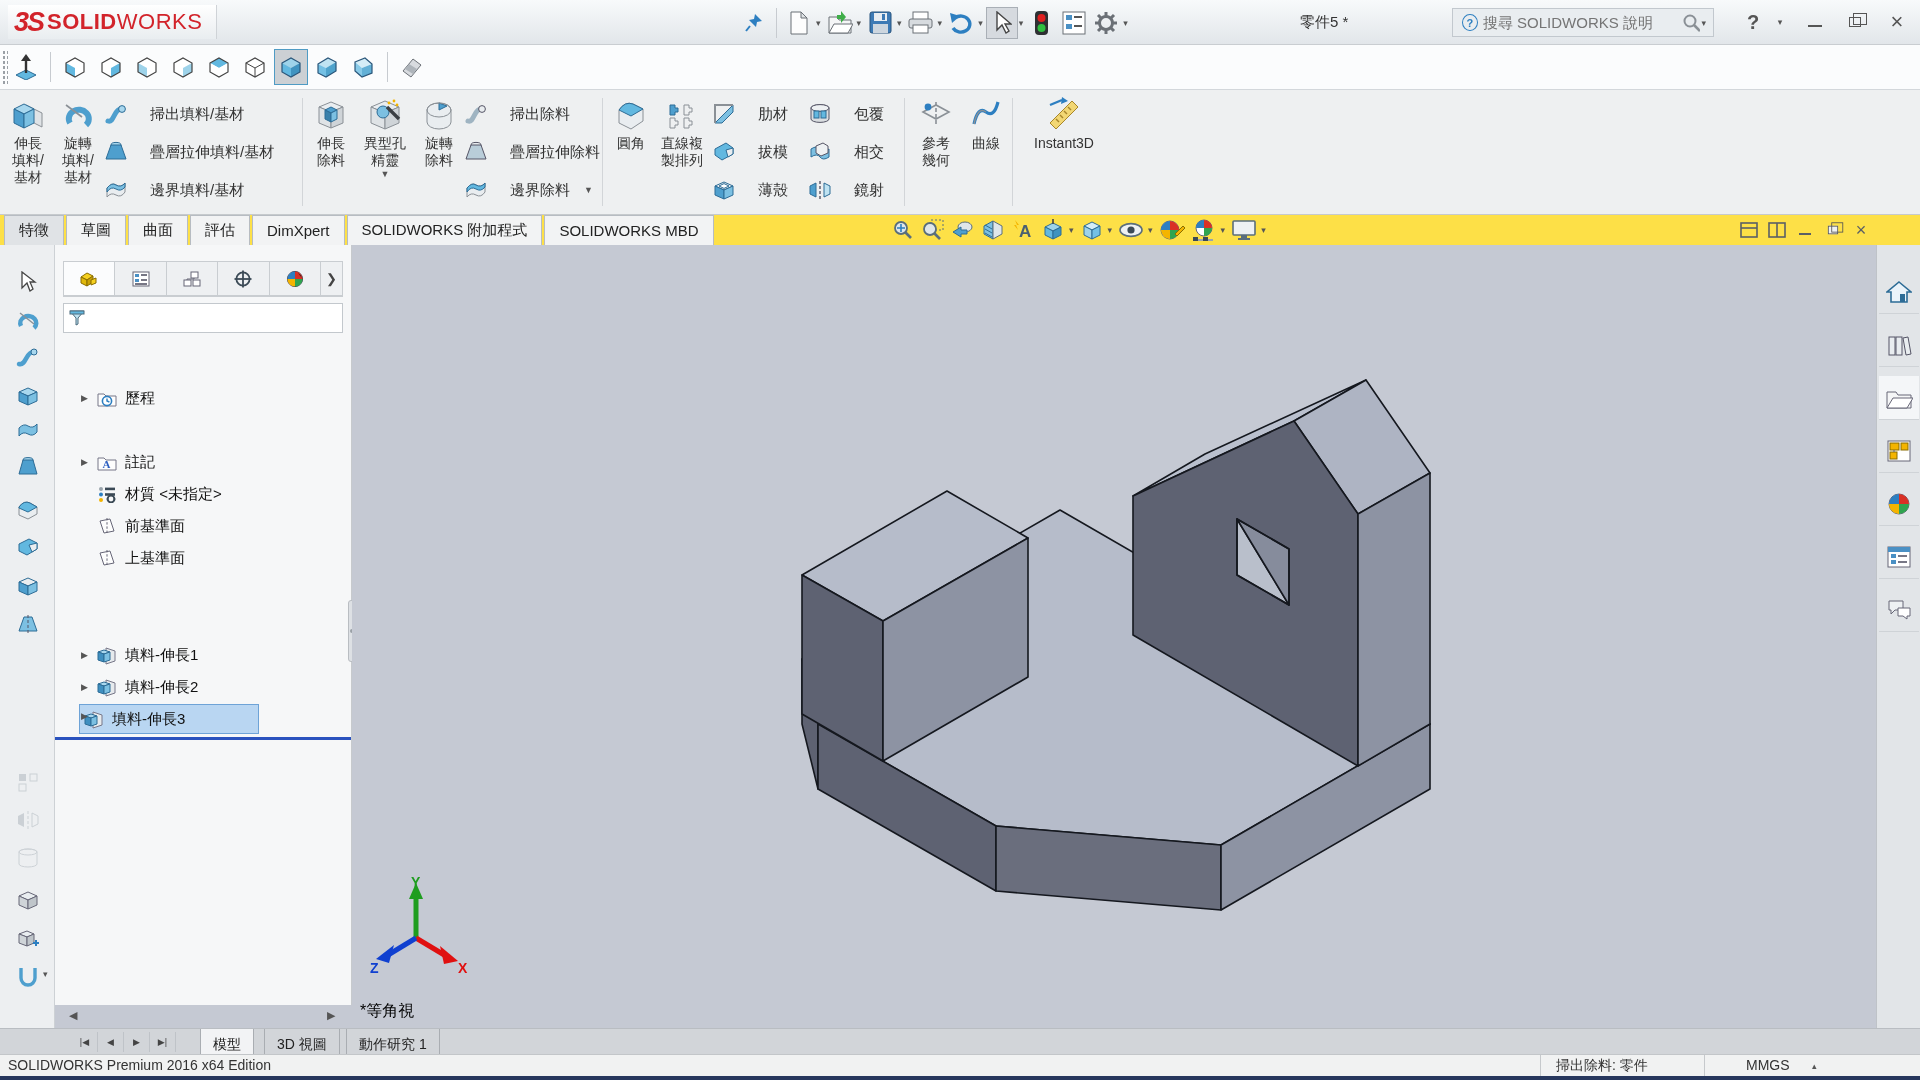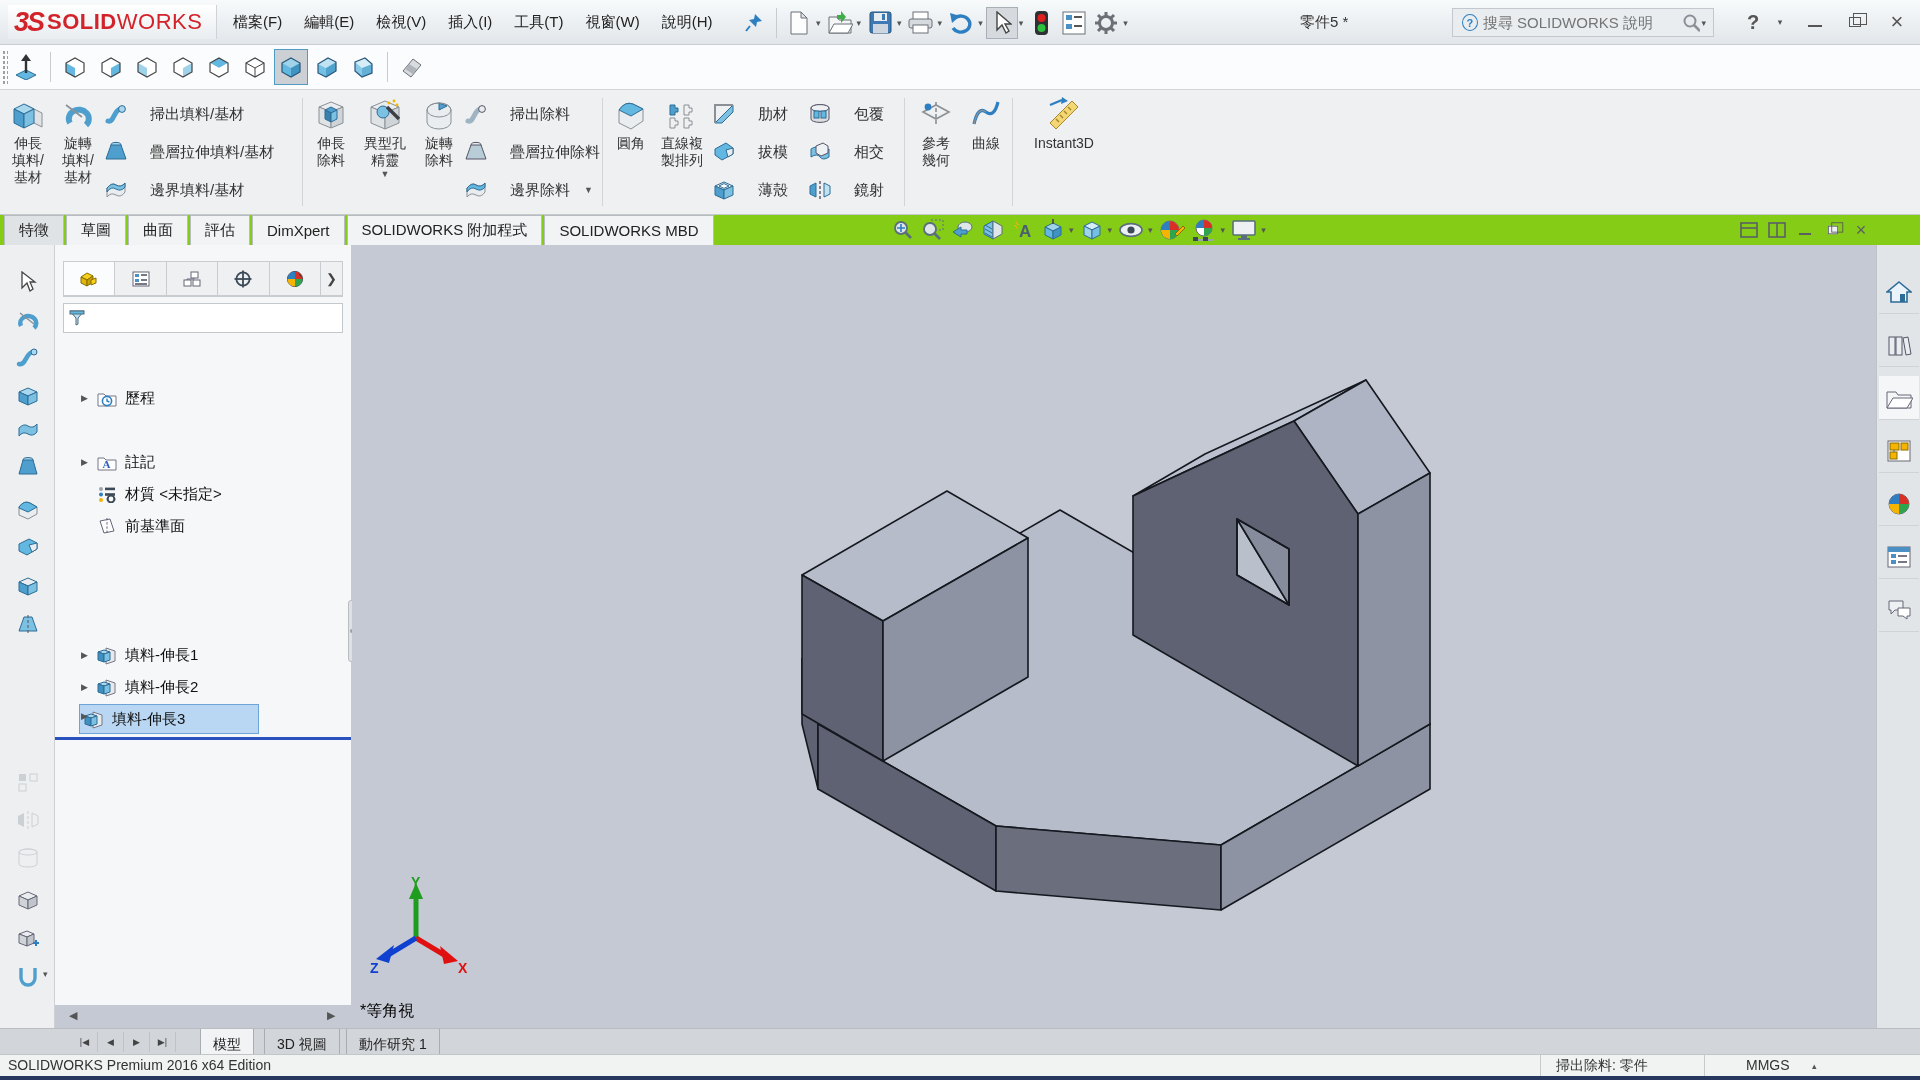--- a/index.html
+++ b/index.html
@@ -37,21 +37,21 @@
   #ribbon{position:absolute;left:0;top:90px;width:1920px;height:125px;background:#eef0f1;border-bottom:1px solid #c6cacd}
   .rgrp{position:absolute;top:0;height:125px}
   .rsep{position:absolute;top:8px;width:1px;height:108px;background:#d2d5d8}
   .rbig{position:absolute;top:5px;display:flex;flex-direction:column;align-items:center}
   .rbig .ric{height:40px;display:flex;align-items:center}
   .rlb{font-size:14px;line-height:17px;text-align:center;white-space:pre-line;color:#333}
   .rrow{position:absolute;left:0;display:flex;align-items:center;height:36px}
   .rrow .rlb-s{font-size:15px;color:#333;margin-left:22px;white-space:nowrap}
   .rcaret{font-size:9px;color:#555}
   
-  #band{position:absolute;left:0;top:215px;width:1920px;height:30px;background:#84cc16}
+  #band{position:absolute;left:0;top:215px;width:1920px;height:30px;background:#fde047}
   .ctabs{position:absolute;left:4px;top:0;display:flex}
   .ctab{height:30px;padding:0 14px;font-size:15px;display:flex;align-items:center;background:#f2f3f4;border:1px solid #b7bcc2;border-bottom:none;margin-right:2px;color:#222}
   .ctab.active{background:#e0e3e6}
   .hud{position:absolute;left:888px;top:1px;display:flex;align-items:center;height:28px}
   .hudb{display:flex;align-items:center;margin:0 3px}
   .wctl{position:absolute;top:3px;display:flex;align-items:center}
   .wc{width:28px;height:24px;display:flex;align-items:center;justify-content:center;color:#5a5f66}
   
   #lefttools{position:absolute;left:0;top:245px;width:55px;height:783px;background:#edeff1;border-right:1px solid #cdd1d5}
   .ltool{position:absolute;left:13px;width:30px;height:30px;display:flex;align-items:center;justify-content:center}
@@ -97,29 +97,20 @@
 </style>
 </head>
 <body>
 
 <div id="titlebar">
   <div class="logo">
     <span class="logo-mark">3S</span>
     <span class="logo-b">SOLID</span>
       <span class="logo-l">WORKS</span>
   </div>
-  <div class="menubar">
-    <span class="menu">檔案(F)</span>
-    <span class="menu">編輯(E)</span>
-    <span class="menu">檢視(V)</span>
-    <span class="menu">插入(I)</span>
-    <span class="menu">工具(T)</span>
-    <span class="menu">視窗(W)</span>
-    <span class="menu">說明(H)</span>
-  </div>
   <div class="qb">
     <span class="qbtn">
       <svg width="22" height="22">
           <polygon points="12,2 19,9 14,10 13,15 6,8 11,7" fill="#2d7fc1"></polygon>
           <line x1="7" y1="14" x2="3" y2="19" stroke="#2d7fc1" stroke-width="2"></line>
         </svg>
     </span>
     <span class="vsep"></span>
     <span class="qbtn">
       <svg width="22" height="24">
@@ -885,20 +876,30 @@
   </div>
   <div class="trow" style="top:266px">
     <span class="noarr"></span>
     <span class="tico">
         <svg width="20" height="18">
           <polygon points="3,4 13,2 17,14 7,16" fill="#fdfdfd" stroke="#667"></polygon>
           <line x1="10" y1="1" x2="10" y2="17" stroke="#667" stroke-dasharray="2.4 1.8"></line>
         </svg>
       </span>
     <span class="tlabel">前基準面</span>
+  </div>
+  <div class="trow" style="top:298px">
+    <span class="noarr"></span>
+    <span class="tico">
+        <svg width="20" height="18">
+          <polygon points="3,4 13,2 17,14 7,16" fill="#fdfdfd" stroke="#667"></polygon>
+          <line x1="10" y1="1" x2="10" y2="17" stroke="#667" stroke-dasharray="2.4 1.8"></line>
+        </svg>
+      </span>
+    <span class="tlabel">上基準面</span>
   </div>
   <div class="trow" style="top:395px">
     <span class="tarrow">▶</span>
     <span class="tico">
         <svg width="22" height="19">
           <polygon points="10,2 19,5 19,15 10,18 10,14 13,13 13,6 10,5" fill="#e6eaed" stroke="#778"></polygon>
           <polygon points="2,6 8,4 14,6 8,8" fill="#a8d7ee" stroke="#2d6c96"></polygon>
           <polygon points="2,6 8,8 8,16 2,14" fill="#3f8fc0" stroke="#2d6c96"></polygon>
           <polygon points="14,6 8,8 8,16 14,14" fill="#7cc0e2" stroke="#2d6c96"></polygon>
         </svg>

